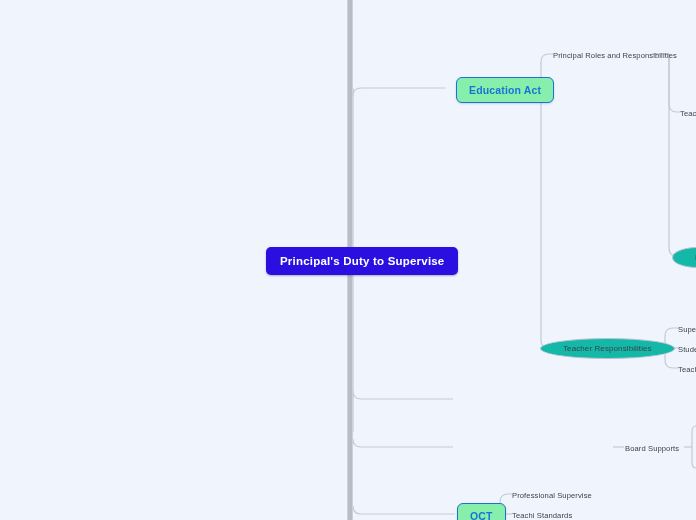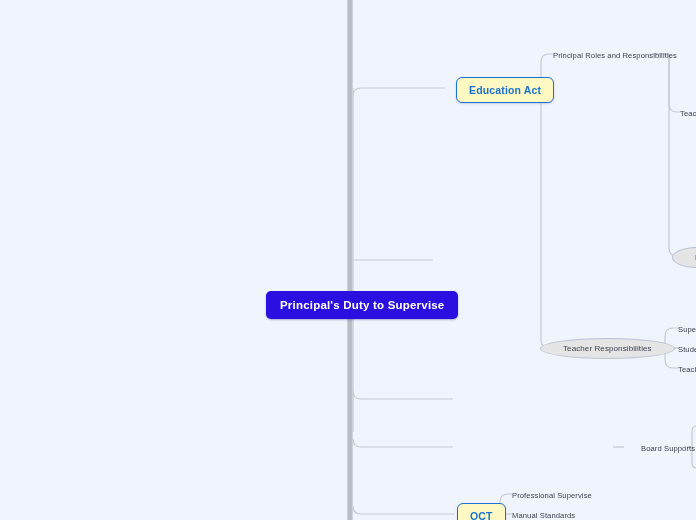--- a/index.html
+++ b/index.html
@@ -33,43 +33,42 @@
   .root-node {
     background: #2a0fe0;
     color: #ffffff;
     font-weight: bold;
     font-size: 11.5px;
     letter-spacing: 0.2px;
     border-radius: 5px;
     padding: 8px 14px;
     text-align: center;
     box-shadow: 0 1px 2px rgba(40,30,120,0.35);
-    margin-top: 44px;
   }
   
   .branch-node {
-    background: #fef9c3;
+    background: #86efac;
     color: #1a73d4;
     font-weight: bold;
     font-size: 10.5px;
     letter-spacing: 0.15px;
     border: 1.6px solid #1a73d4;
     border-radius: 6px;
     padding: 6px 12px;
     text-align: center;
     box-shadow: 0 1px 2px rgba(60,80,140,0.22);
   }
   
   .ellipse-node {
     color: #3c4450;
     font-size: 8px;
     letter-spacing: 0.1px;
     border: 1px solid #b9c2d4;
     border-radius: 50%;
-    background: #e5e5e5;
+    background: #14b8a6;
     padding: 5px 22px;
     text-align: left;
   }
   
   .leaf-node {
     color: #3c4450;
     font-size: 7.6px;
     letter-spacing: 0.1px;
     padding: 1px 0;
   }
@@ -151,19 +150,19 @@
   <div class="node leaf-node" style="left:680px; top:108px;">Teach</div>
 
   <div class="node ellipse-node" style="left:672px; top:247px; padding:5px 22px;">B</div>
 
   <div class="node leaf-node" style="left:678px; top:324px;">Super</div>
 
   <div class="node leaf-node" style="left:678px; top:344px;">Stude</div>
 
   <div class="node leaf-node" style="left:678px; top:364px;">Teachi</div>
 
-  <div class="node leaf-node" style="left:641px; top:443px;">Board Supports</div>
+  <div class="node leaf-node" style="left:625px; top:443px;">Board Supports</div>
 
   <div class="node leaf-node" style="left:512px; top:490px;">Professional Supervise</div>
 
-  <div class="node leaf-node" style="left:512px; top:510px;">Manual Standards</div>
+  <div class="node leaf-node" style="left:512px; top:510px;">Teachi Standards</div>
 
 </div>
 
 </body></html>

